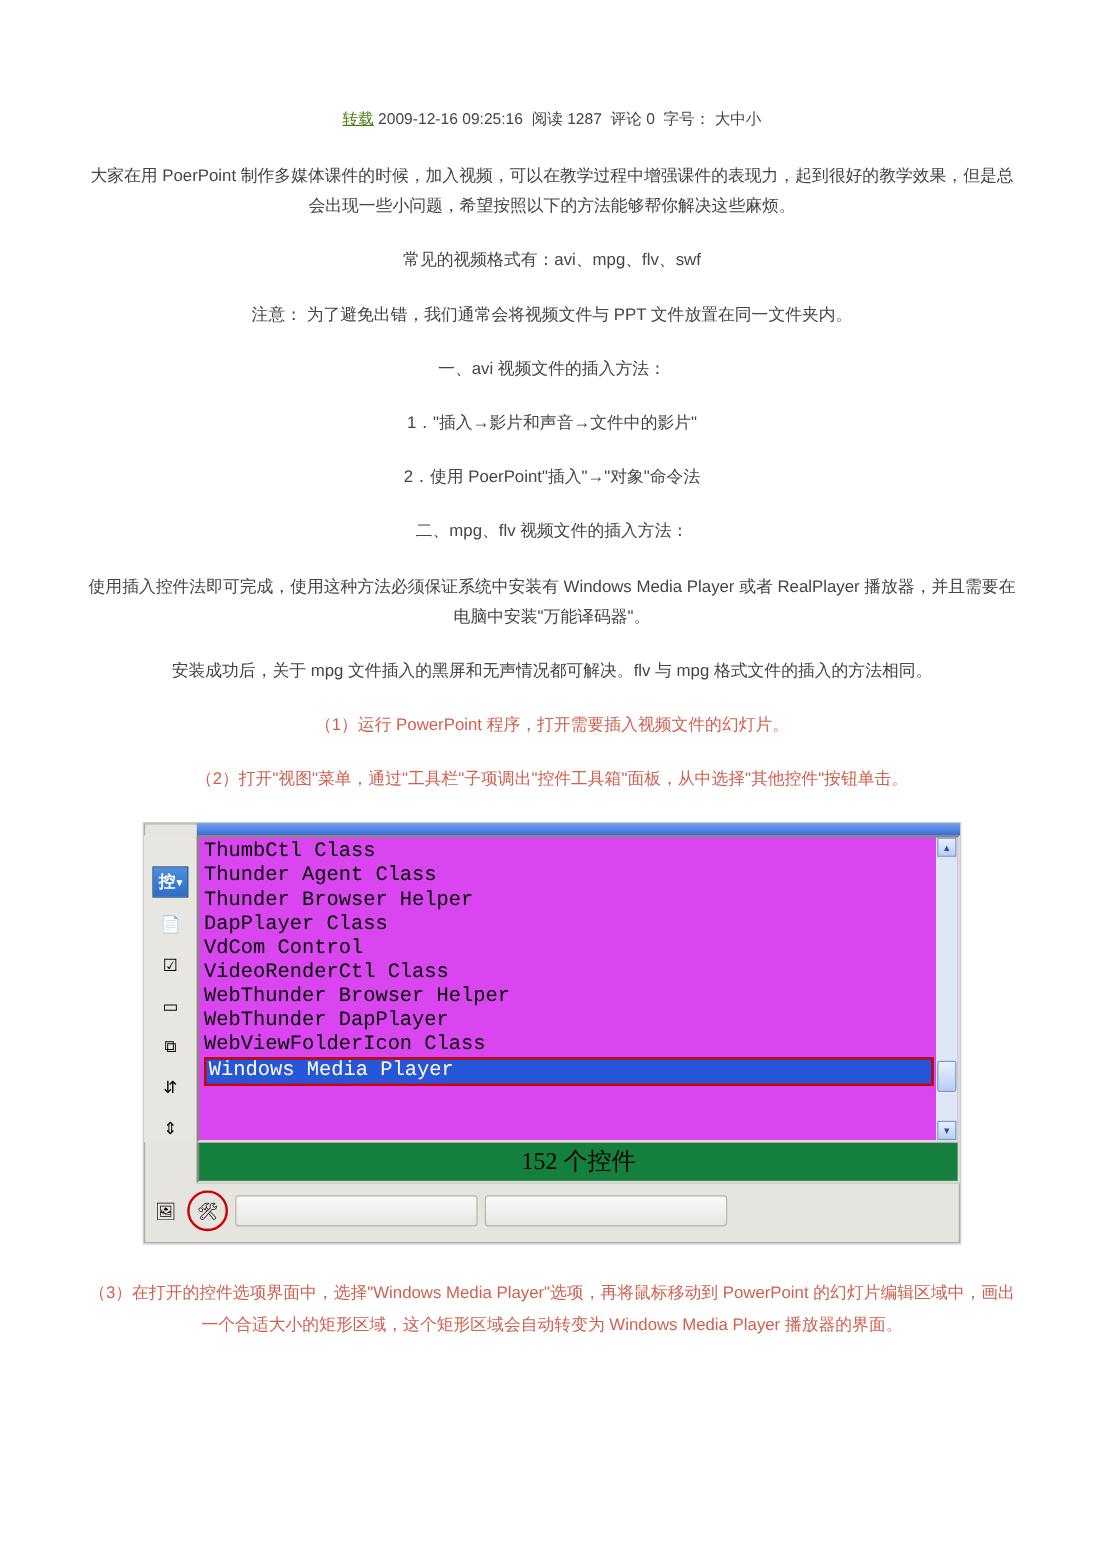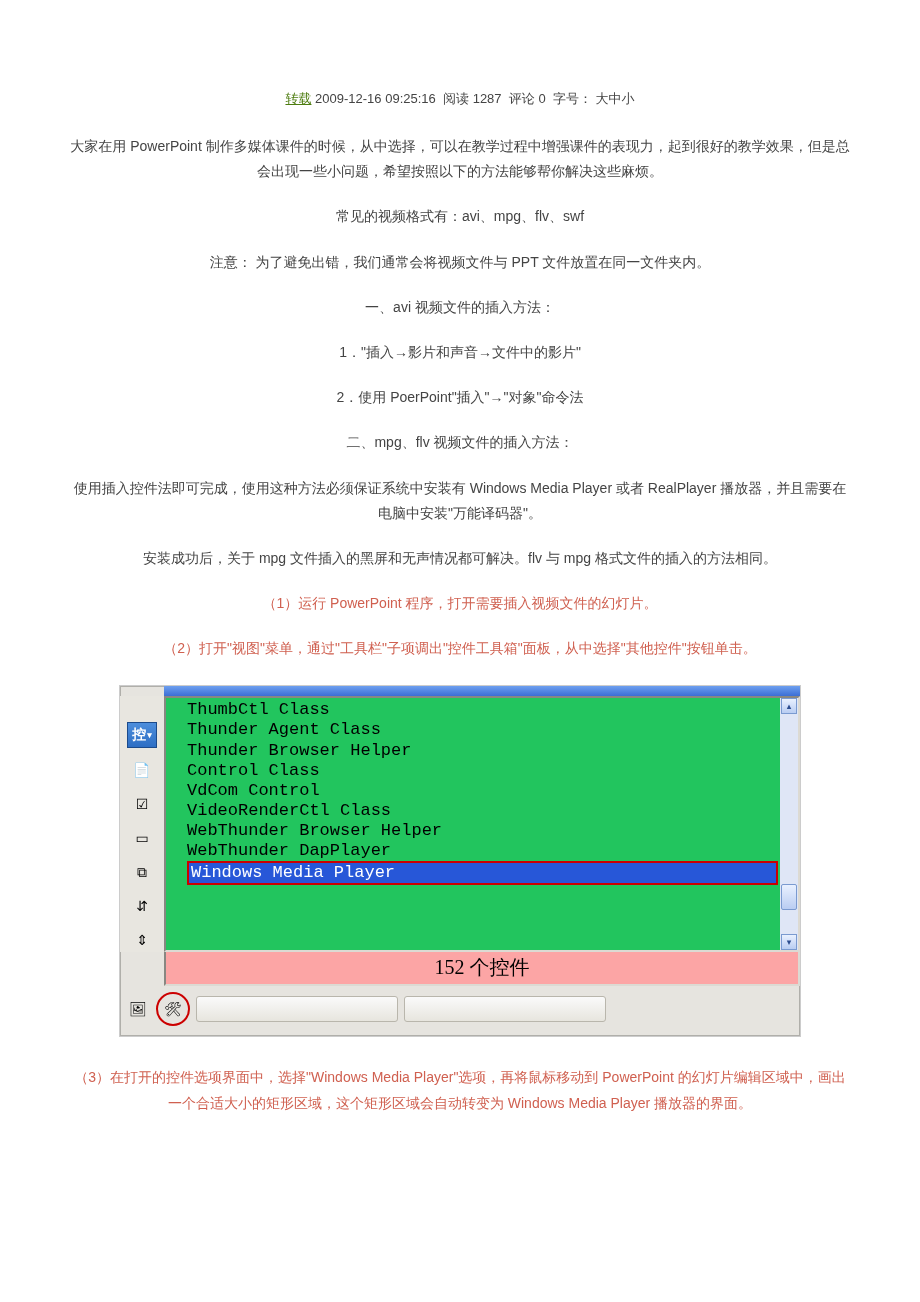--- a/index.html
+++ b/index.html
@@ -98,24 +98,23 @@
     position: relative;
   }
   .tbtn-blue::after {
     content: "▾";
     font-size: 9px;
     margin-left: 1px;
   }
   .list-area {
     flex: 1;
     position: relative;
-    background: #22c55e;
+    background: #d946ef;
     border: 2px inset #dcdad3;
     margin: 0 0 0 0;
-    padding-left: 17px;
   }
   .list-inner {
     padding: 2px 0 0 4px;
   }
   .list-item {
     font-family: "Courier New", monospace;
     font-size: 17px;
     line-height: 1.18;
     color: #000;
     white-space: nowrap;
@@ -154,21 +153,21 @@
   .scroll-thumb {
     width: 14px;
     height: 24px;
     background: linear-gradient(#e9f1ff, #b9cdf2);
     border: 1px solid #7a9ad0;
     border-radius: 2px;
     margin-bottom: 24px;
   }
   .count-bar {
     margin-left: 44px;
-    background: #fca5a5;
+    background: #15803d;
     border: 2px inset #dcdad3;
     border-top: none;
     text-align: center;
     font-family: "SimSun", serif;
     font-size: 20px;
     padding: 2px 0 3px 0;
     color: #000;
   }
   .bottom-row {
     display: flex;
@@ -208,21 +207,21 @@
     <a href="#">转载</a>
     <span>2009-12-16 09:25:16</span>
     &nbsp;<span>阅读</span>
     <span>1287</span>
     &nbsp;<span>评论</span>
     <span>0</span>
     &nbsp;<span>字号：</span>
     <span>大中小</span>
   </div>
 
-  <p class="para">大家在用 PowerPoint 制作多媒体课件的时候，从中选择，可以在教学过程中增强课件的表现力，起到很好的教学效果，但是总会出现一些小问题，希望按照以下的方法能够帮你解决这些麻烦。</p>
+  <p class="para">大家在用 PoerPoint 制作多媒体课件的时候，加入视频，可以在教学过程中增强课件的表现力，起到很好的教学效果，但是总会出现一些小问题，希望按照以下的方法能够帮你解决这些麻烦。</p>
   <p class="para">常见的视频格式有：avi、mpg、flv、swf</p>
   <p class="para">注意：  为了避免出错，我们通常会将视频文件与 PPT 文件放置在同一文件夹内。</p>
   <p class="para">一、avi 视频文件的插入方法：</p>
   <p class="para">1．"插入→影片和声音→文件中的影片"</p>
   <p class="para">2．使用 PoerPoint"插入"→"对象"命令法</p>
   <p class="para">二、mpg、flv 视频文件的插入方法：</p>
   <p class="para">使用插入控件法即可完成，使用这种方法必须保证系统中安装有 Windows Media Player 或者 RealPlayer 播放器，并且需要在电脑中安装"万能译码器"。</p>
   <p class="para">安装成功后，关于 mpg 文件插入的黑屏和无声情况都可解决。flv 与 mpg 格式文件的插入的方法相同。</p>
   <p class="step-red">（1）运行 PowerPoint 程序，打开需要插入视频文件的幻灯片。</p>
   <p class="step-red">（2）打开"视图"菜单，通过"工具栏"子项调出"控件工具箱"面板，从中选择"其他控件"按钮单击。</p>
@@ -237,25 +236,26 @@
         <div class="tbtn">▭</div>
         <div class="tbtn">⧉</div>
         <div class="tbtn">⇵</div>
         <div class="tbtn">⇕</div>
       </div>
       <div class="list-area">
         <div class="list-inner" id="list-inner">
             <div class="list-item">ThumbCtl Class</div>
             <div class="list-item">Thunder Agent Class</div>
             <div class="list-item">Thunder Browser Helper</div>
-            <div class="list-item">Control Class</div>
+            <div class="list-item">DapPlayer Class</div>
             <div class="list-item">VdCom Control</div>
             <div class="list-item">VideoRenderCtl Class</div>
             <div class="list-item">WebThunder Browser Helper</div>
             <div class="list-item">WebThunder DapPlayer</div>
+            <div class="list-item">WebViewFolderIcon Class</div>
             <div class="list-item selected">Windows Media Player</div>
           </div>
         <div class="scroll-right">
           <div class="scroll-btn">▴</div>
           <div style="flex:1"></div>
           <div class="scroll-thumb"></div>
           <div class="scroll-btn">▾</div>
         </div>
       </div>
     </div>

